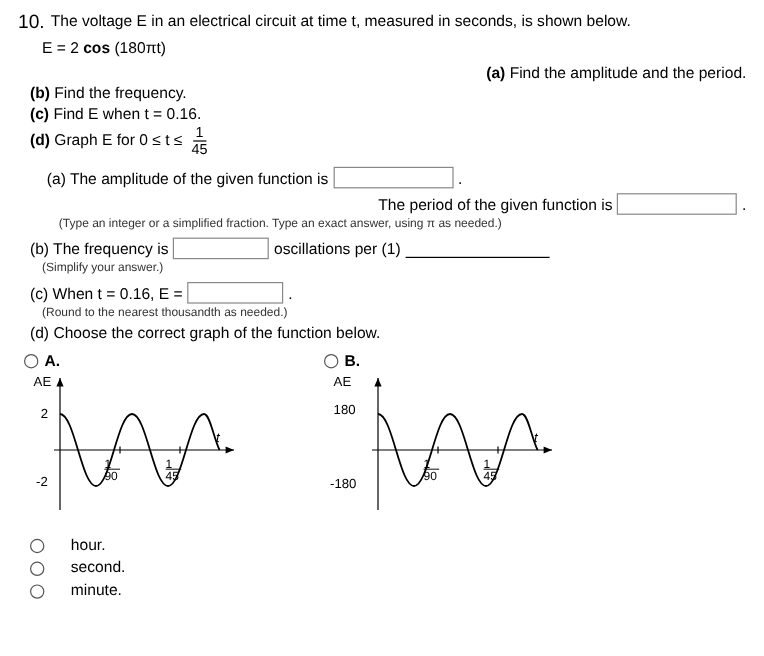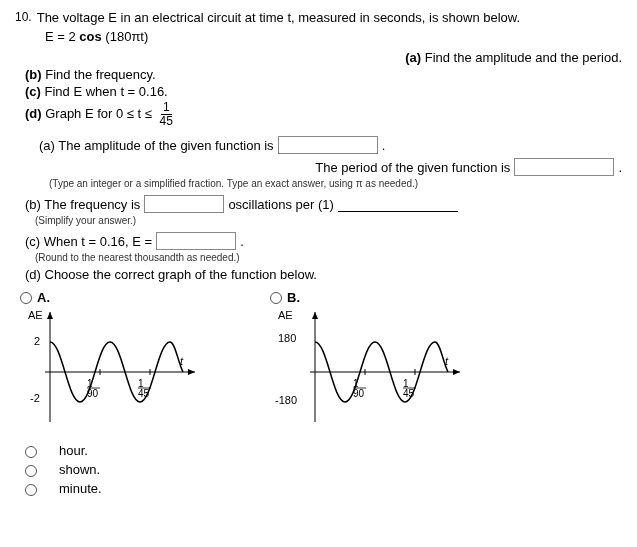--- a/index.html
+++ b/index.html
@@ -7,21 +7,21 @@
       font-family: Arial, sans-serif;
       font-size: 13px;
       background: #fff;
       color: #000;
       width: 637px;
       min-height: 547px;
       padding: 10px 15px;
     }
     .equation {
       font-size: 13px;
-      margin-left: 30px;
+      margin-left: 20px;
       margin-bottom: 6px;
     }
     .bold { font-weight: bold; }
     .part {
       margin-bottom: 6px;
       margin-left: 10px;
     }
     .part-line {
       display: flex;
       align-items: center;
@@ -111,21 +111,21 @@
       align-items: flex-end;
       gap: 22px;
       margin-bottom: 4px;
     }
     .pi-symbol { font-style: normal; }
   </style>
 </head>
 <body>
 
 <div style="display:flex; gap:5px; margin-bottom:4px;">
-  <span style="font-size:12px;">10.</span>
+  <span style="font-size:16px;">10.</span>
   <span style="font-size:13px;">The voltage E in an electrical circuit at time t, measured in seconds, is shown below.</span>
 </div>
 
 <div class="equation" style="font-size:13px;">
   E = 2 <span style="font-weight:bold;">cos</span> (180<span class="pi-symbol">π</span>t)
 </div>
 
 <div class="part" style="margin-bottom:2px;text-align:right;">
   <span><span class="bold">(a)</span> Find the amplitude and the period.</span>
 </div>
@@ -268,19 +268,19 @@
 
 </div>
 
 <div class="radio-options">
   <div class="radio-option-row">
     <span class="radio-circle"></span>
     <span>hour.</span>
   </div>
   <div class="radio-option-row">
     <span class="radio-circle"></span>
-    <span>shown.</span>
+    <span>second.</span>
   </div>
   <div class="radio-option-row">
     <span class="radio-circle"></span>
     <span>minute.</span>
   </div>
 </div>
 
 </body></html>

